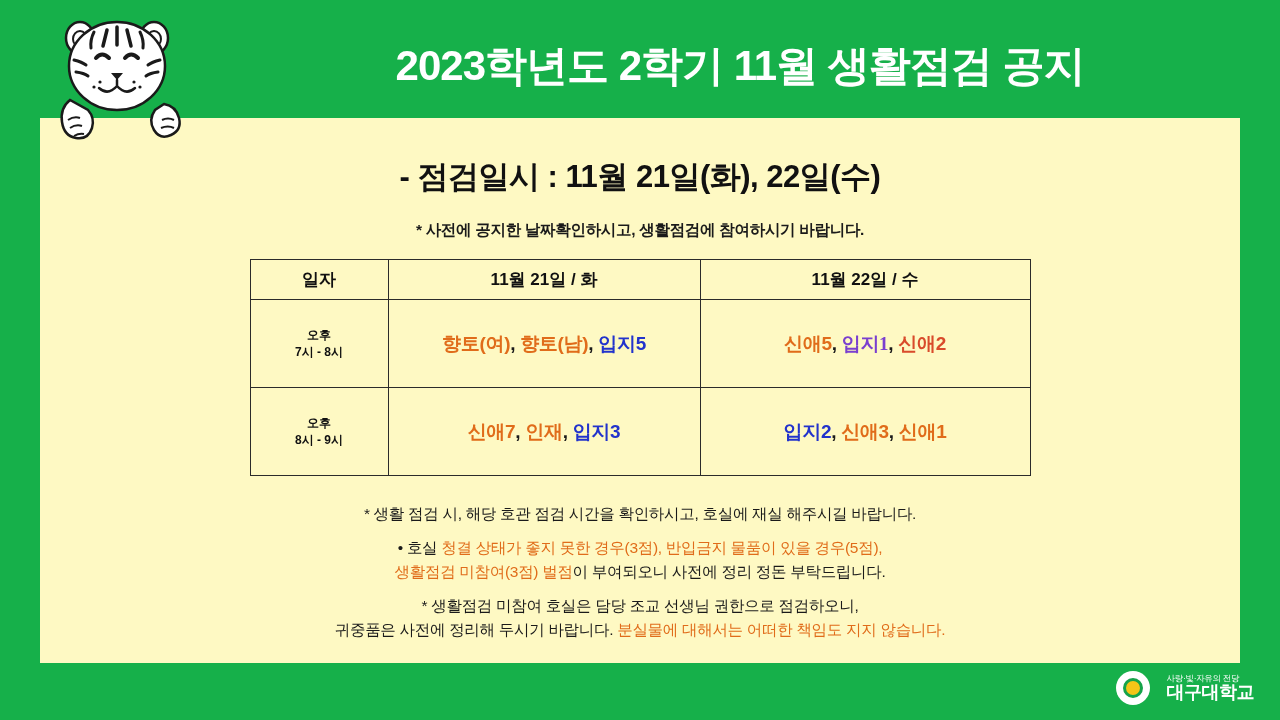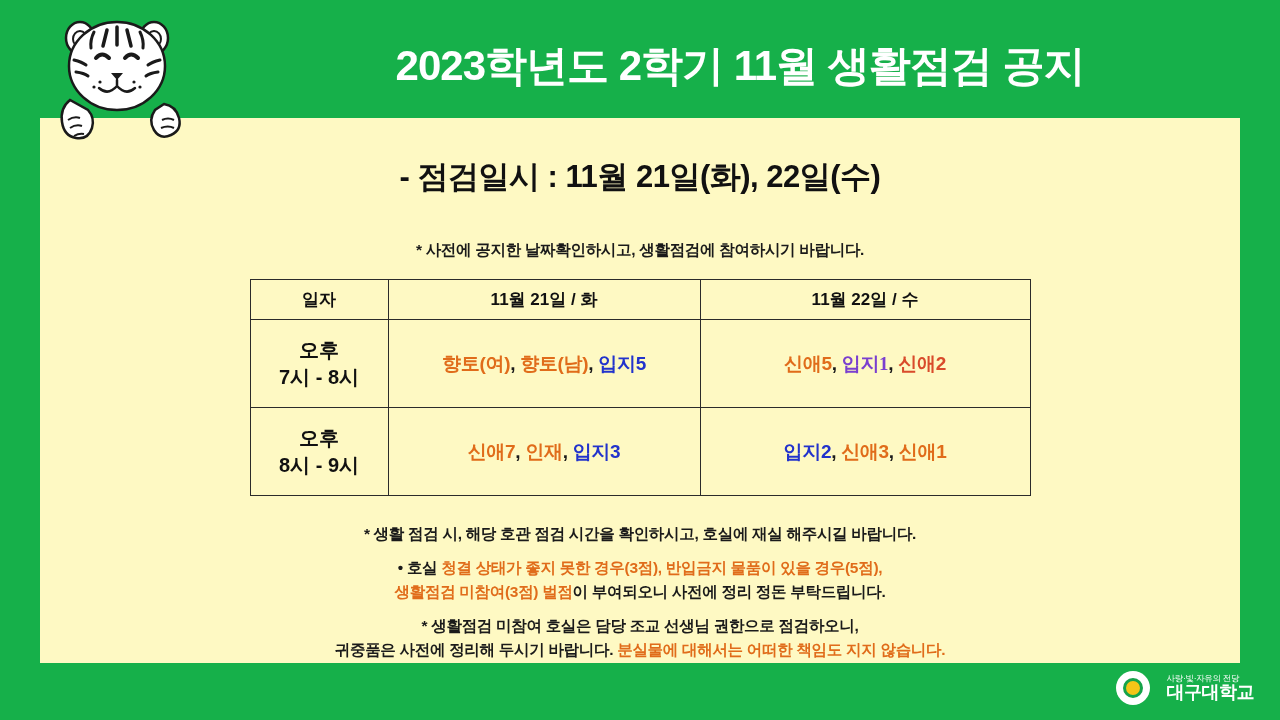--- a/index.html
+++ b/index.html
@@ -55,21 +55,21 @@
     color: #111111;
     margin-top: 38px;
     letter-spacing: -0.5px;
   }
 
   .note-top {
     text-align: center;
     font-size: 15.5px;
     font-weight: bold;
     color: #1a1a1a;
-    margin-top: 42px;
+    margin-top: 22px;
     letter-spacing: -0.3px;
   }
 
   
   table.schedule {
     border-collapse: collapse;
     margin: 18px auto 0 auto;
     width: 780px;
     table-layout: fixed;
   }
@@ -80,21 +80,21 @@
     padding: 6px 4px;
   }
   table.schedule th {
     height: 40px;
     font-size: 17px;
     font-weight: bold;
     color: #111;
   }
   table.schedule td.timecell {
     height: 88px;
-    font-size: 20px;
+    font-size: 12px;
     font-weight: bold;
     color: #111;
     line-height: 1.35;
     white-space: pre-line;
   }
   table.schedule td.roomcell {
     font-size: 19px;
     font-weight: bold;
     letter-spacing: -0.3px;
   }
@@ -103,21 +103,21 @@
   col.c3 { width: 330px; }
 
   
   .notes {
     margin-top: 26px;
     text-align: center;
     line-height: 1.55;
   }
   .note-line {
     font-size: 15.5px;
-    font-weight: bold;
+    font-weight: normal;
     color: #1a1a1a;
     letter-spacing: -0.3px;
   }
   .note-line.sp1 { margin-top: 10px; }
 
   
   .footer {
     position: absolute;
     left: 0; right: 0; bottom: 0;
     height: 57px;

